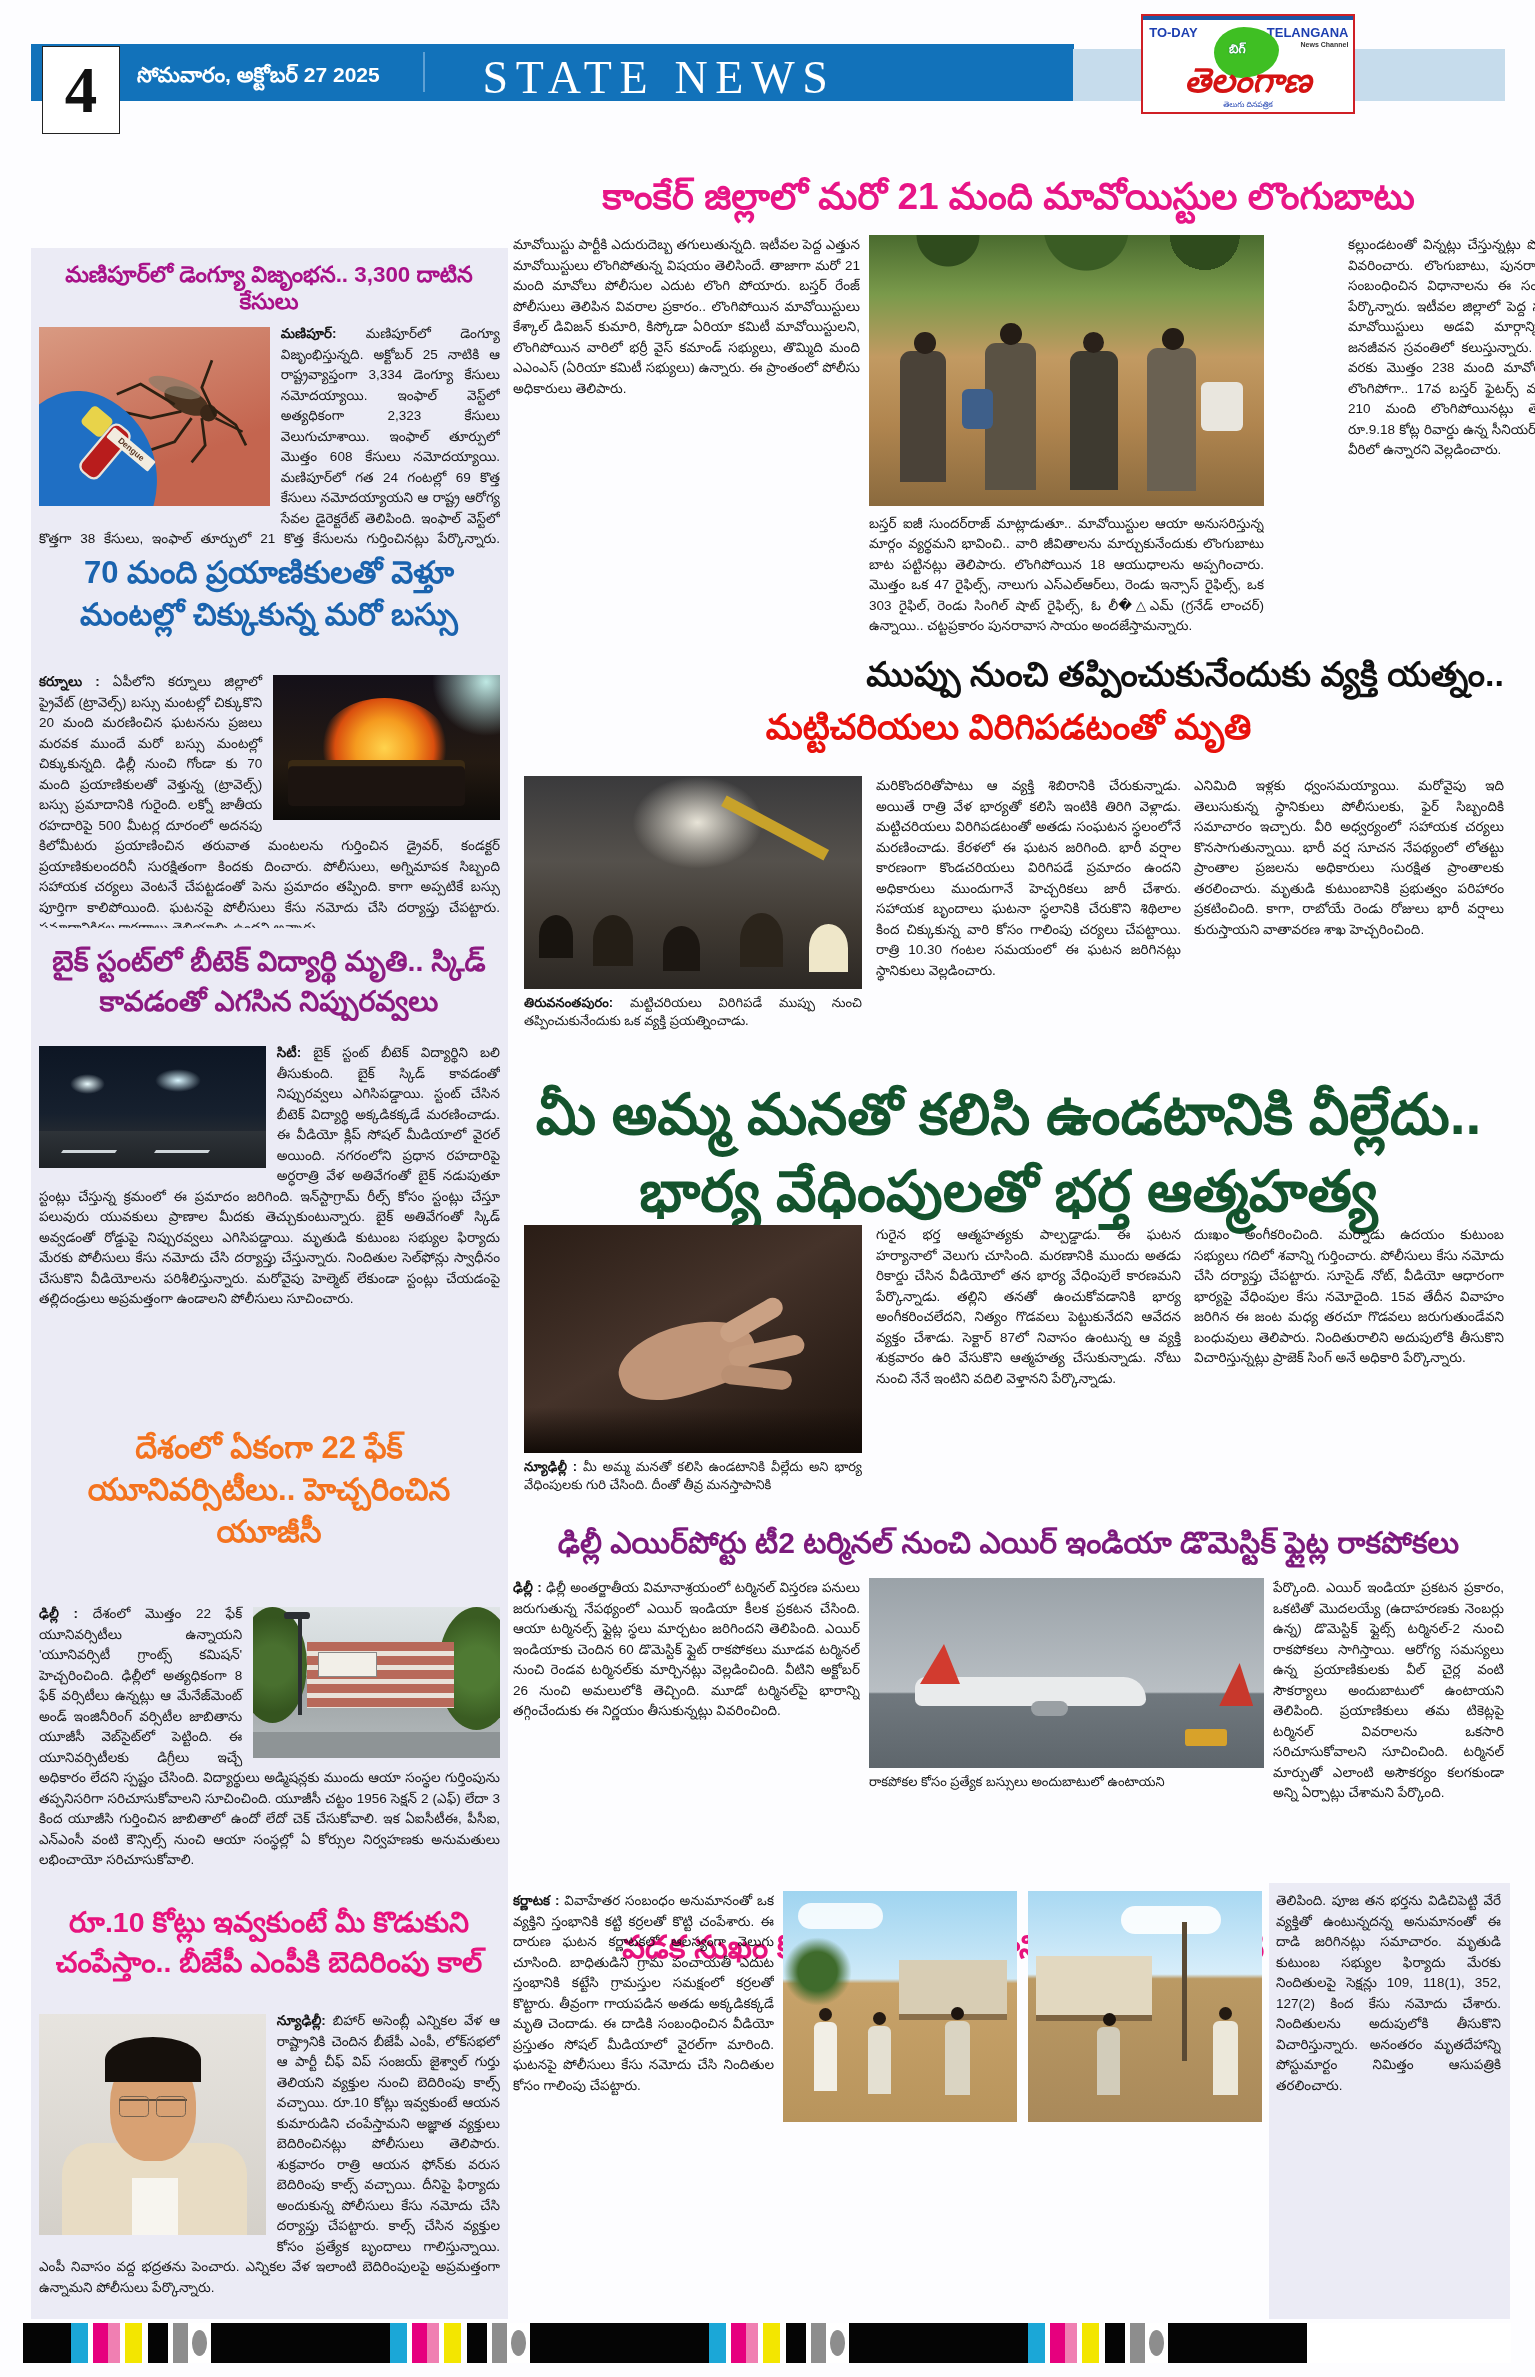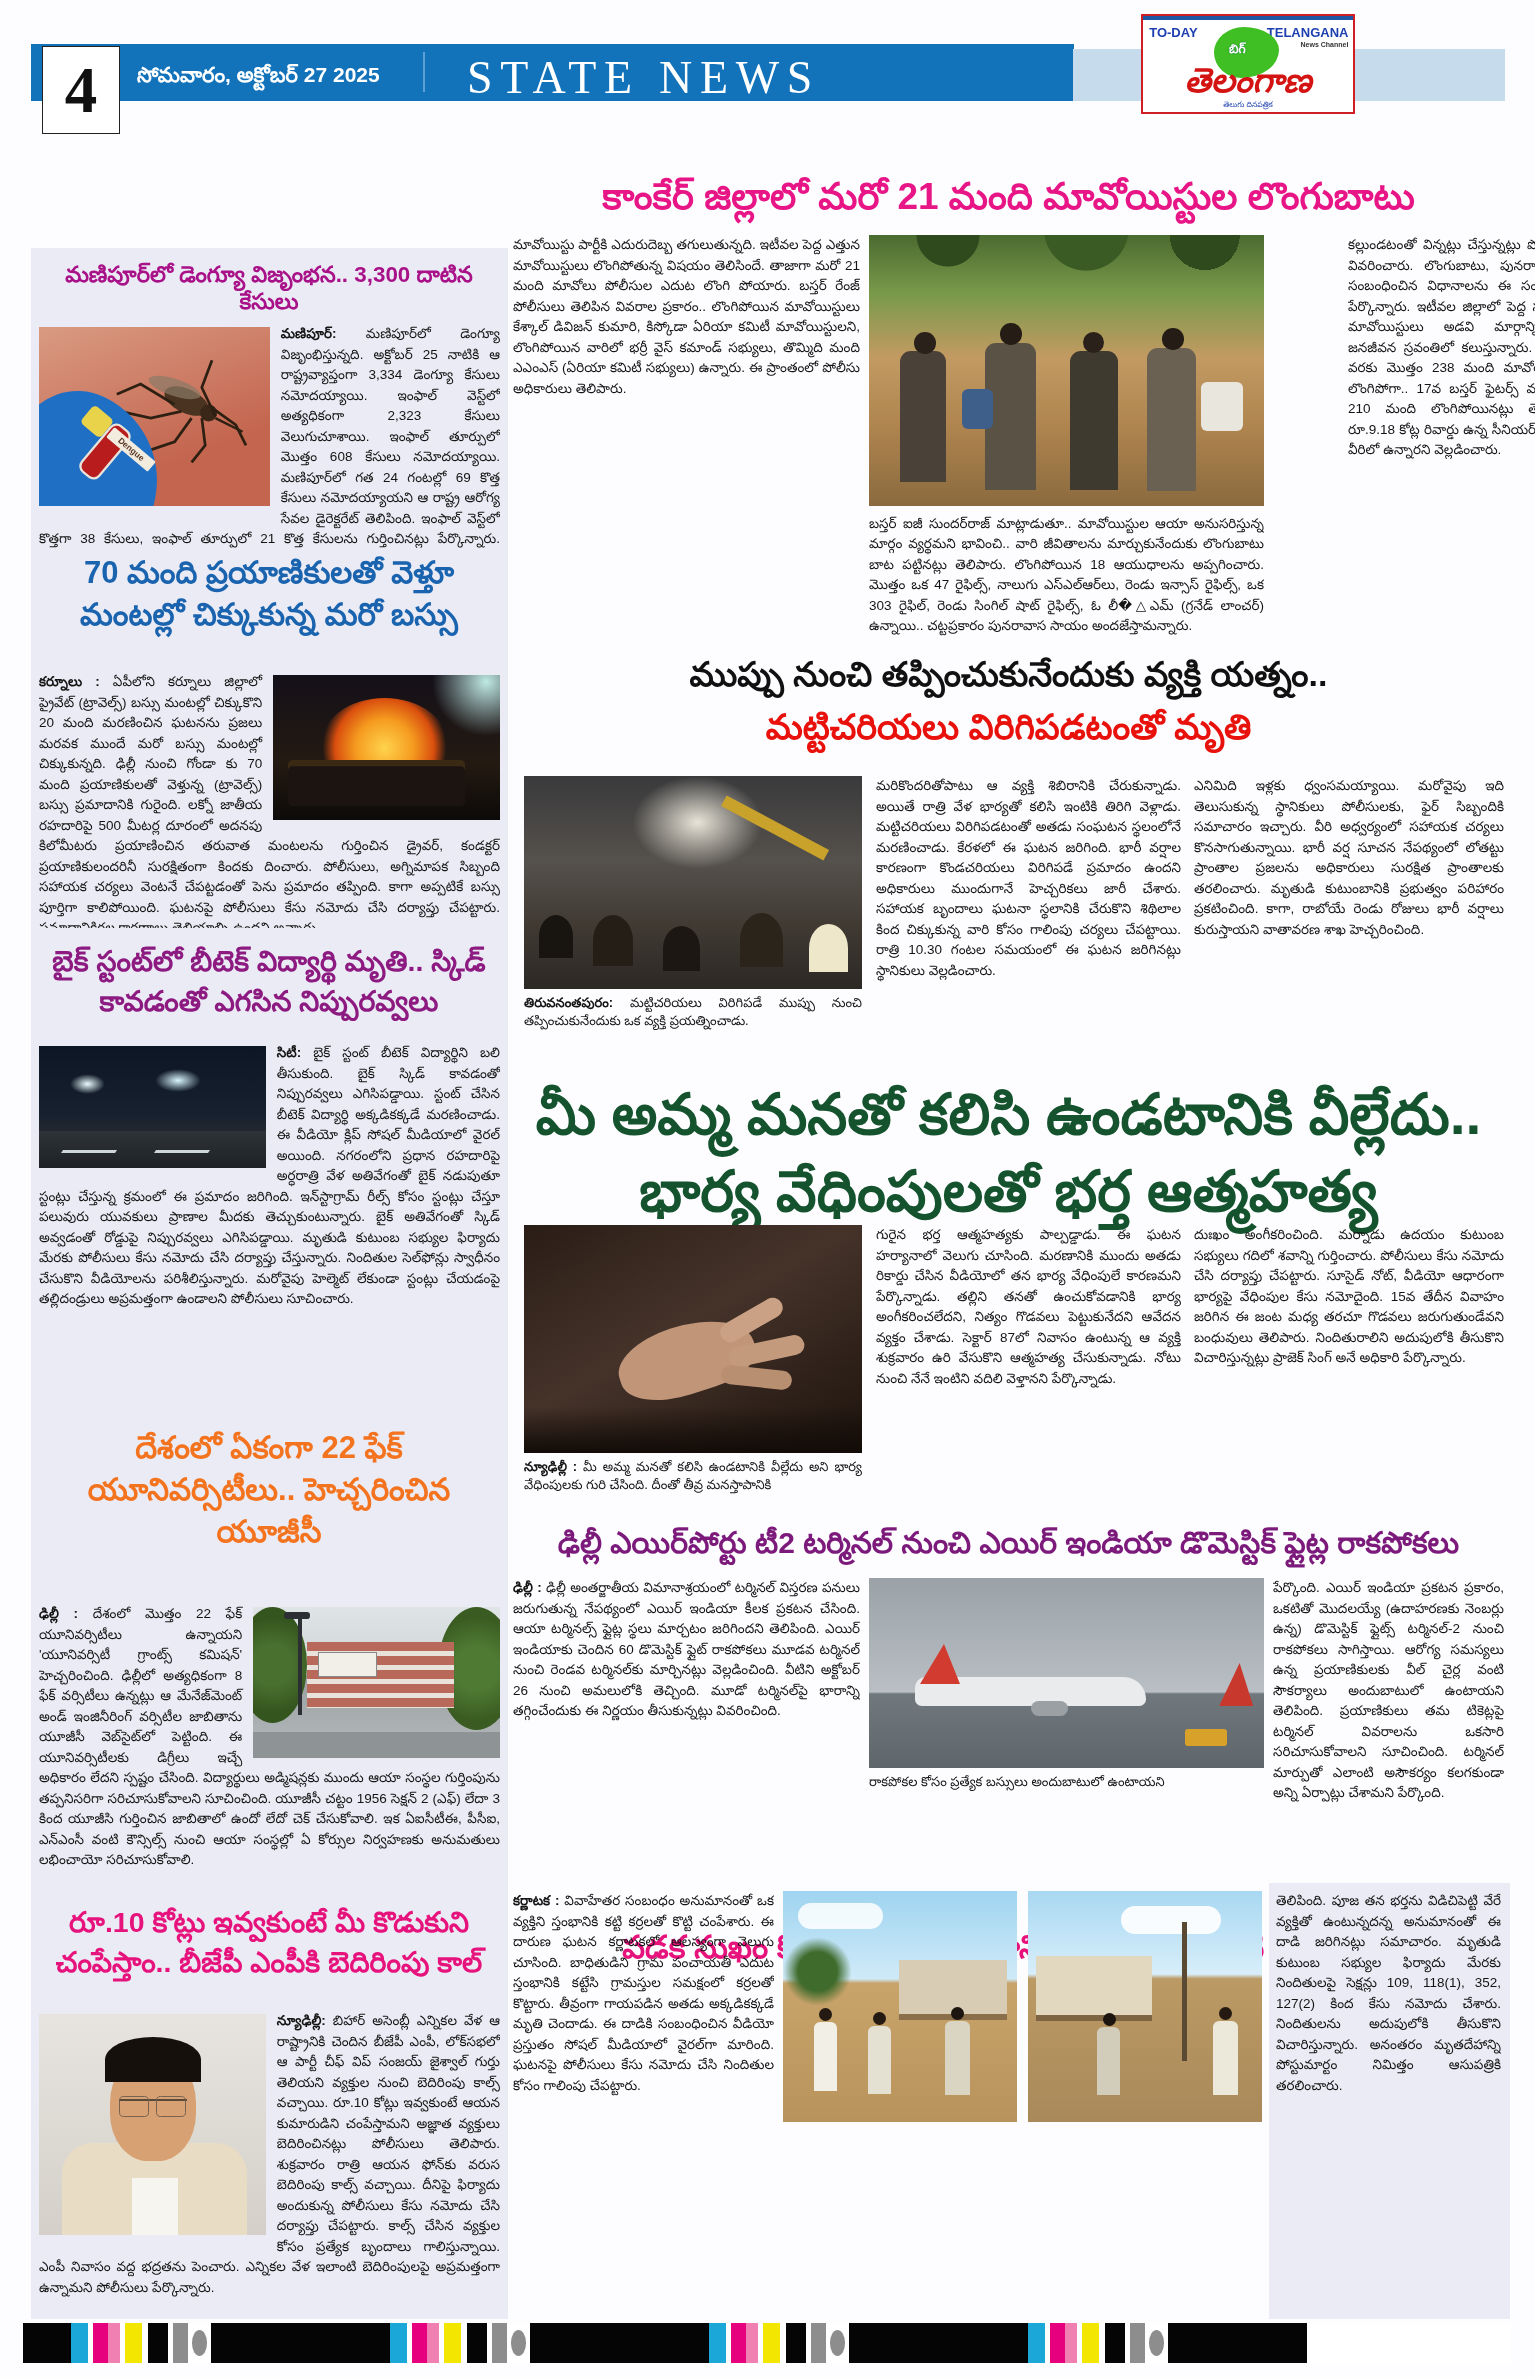--- a/index.html
+++ b/index.html
@@ -39,21 +39,21 @@
 <div class="abs band-pale" style="left:1073px;top:49px;width:432px;height:52px;"></div>
 
 <div class="abs pagenum" style="left:42px;top:46px;width:76px;height:86px;">
   <span>4</span>
 </div>
 
 <div class="abs" style="left:137px;top:63px;width:278px;color:#fff;font-weight:bold;font-size:21px;">సోమవారం, అక్టోబర్ 27  2025</div>
 
 <div class="abs" style="left:423px;top:52px;width:1.5px;height:40px;background:#5ea0d4;"></div>
 
-<div class="abs statenews" style="left:467px;top:51px;width:432px;text-align:left;">STATE NEWS</div>
+<div class="abs statenews" style="left:443px;top:51px;width:432px;text-align:center;">STATE NEWS</div>
 
 <div class="abs logo" style="left:1141px;top:14px;width:214px;height:100px;">
   <div style="position:absolute;left:0;top:0;width:100%;height:3.9px;background:#1d57a5;"></div>
   <div class="abs" style="left:6.2px;top:9.3px;font-weight:bold;font-size:13px;color:#1d3fb0;">TO-DAY</div>
   <div class="abs" style="right:4.6px;top:9.3px;font-weight:bold;font-size:13px;color:#1d3fb0;">TELANGANA</div>
   <div class="abs" style="right:4.6px;top:25px;font-size:7px;color:#333;font-weight:bold;">News Channel</div>
   <div class="abs" style="left:71px;top:10.8px;width:65px;height:51px;background:#3fbf23;border-radius:46% 54% 58% 42%/50% 45% 55% 50%;"></div>
   <div class="abs" style="left:86px;top:26px;color:#fff;font-weight:bold;font-size:12.3px;text-shadow:0 0 1.5px #065;">బిగ్</div>
   <div class="abs" style="left:0;top:45px;width:100%;text-align:center;color:#d41313;font-weight:bold;font-size:34px;font-style:italic;">తెలంగాణ</div>
   <div class="abs" style="left:0;bottom:0.8px;width:100%;text-align:center;color:#1d3fb0;font-size:7.7px;">తెలుగు దినపత్రిక</div>
@@ -163,21 +163,21 @@
   </div>
   <div class="body-text" style="margin-top:7.7px;height:136px;">
     <span>బస్తర్ ఐజీ సుందర్‌రాజ్ మాట్లాడుతూ.. మావోయిస్టుల ఆయా అనుసరిస్తున్న మార్గం వ్యర్థమని భావించి.. వారి జీవితాలను మార్చుకునేందుకు లొంగుబాటు బాట పట్టినట్లు తెలిపారు. లొంగిపోయిన 18 ఆయుధాలను అప్పగించారు. మొత్తం ఒక 47 రైఫిల్స్, నాలుగు ఎస్ఎల్ఆర్‌లు, రెండు ఇన్సాస్ రైఫిల్స్, ఒక 303 రైఫిల్, రెండు సింగిల్ షాట్ రైఫిల్స్, ఓ లీ�△ఎమ్ (గ్రనేడ్ లాంచర్) ఉన్నాయి.. చట్టప్రకారం పునరావాస సాయం అందజేస్తామన్నారు.</span>
   </div>
 </div>
 
 <div class="abs body-text" style="left:1348px;top:235px;width:231px;height:416px;">
   <span>కల్లుండటంతో విన్నట్లు చేస్తున్నట్లు పోలీసులు వివరించారు. లొంగుబాటు, పునరావాసానికి సంబంధించిన విధానాలను ఈ సందర్భంగా పేర్కొన్నారు. ఇటీవల జిల్లాలో పెద్ద సంఖ్యలో మావోయిస్టులు అడవి మార్గాన్ని వీడి జనజీవన స్రవంతిలో కలుస్తున్నారు. అక్టోబర్ వరకు మొత్తం 238 మంది మావోయిస్టులు లొంగిపోగా.. 17వ బస్తర్ ఫైటర్స్ వద్ద మరో 210 మంది లొంగిపోయినట్లు తెలిపారు. రూ.9.18 కోట్ల రివార్డు ఉన్న సీనియర్ నేతలూ వీరిలో ఉన్నారని వెల్లడించారు.</span>
 </div>
 
-<div class="abs hl" style="left:513px;top:654px;width:991px;font-size:34px;color:#111111;">ముప్పు నుంచి తప్పించుకునేందుకు వ్యక్తి యత్నం..</div>
+<div class="abs hl" style="left:513px;top:654px;width:991px;font-size:34px;color:#111111;text-align:right;">ముప్పు నుంచి తప్పించుకునేందుకు వ్యక్తి యత్నం..</div>
 <div class="abs hl" style="left:513px;top:706px;width:991px;font-size:35px;color:#e8110c;">మట్టిచరియలు విరిగిపడటంతో మృతి</div>
 
 <div class="abs" style="left:524px;top:776px;width:338px;height:287px;">
   <div class="photo" style="width:338px;height:213px;background:linear-gradient(180deg,#3a3a3c 0%,#55514c 40%,#403a33 70%,#2c2824);">
     <div style="left:108px;top:0;width:131px;height:93px;background:radial-gradient(ellipse,#e8e4d8 0%,transparent 70%);"></div>
     <div style="left:193px;top:46px;width:116px;height:12.3px;background:#c8a22a;transform:rotate(28deg);"></div>
     <div style="left:15.4px;bottom:31px;width:34px;height:43px;background:#18140f;border-radius:50% 50% 0 0;"></div>
     <div style="left:69px;bottom:23px;width:40px;height:51px;background:#241e16;border-radius:50% 50% 0 0;"></div>
     <div style="left:139px;bottom:18.5px;width:37px;height:45px;background:#1c1712;border-radius:50% 50% 0 0;"></div>
     <div style="left:216px;bottom:21.6px;width:43px;height:54px;background:#2b241b;border-radius:50% 50% 0 0;"></div>

